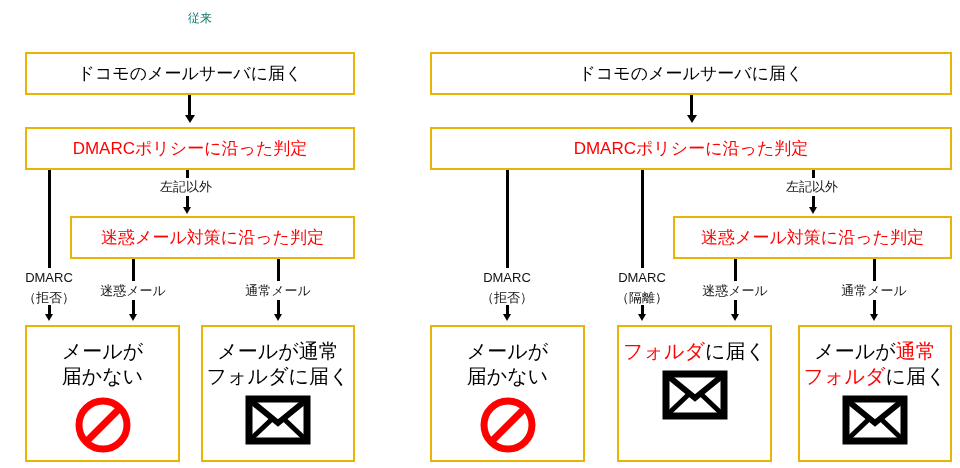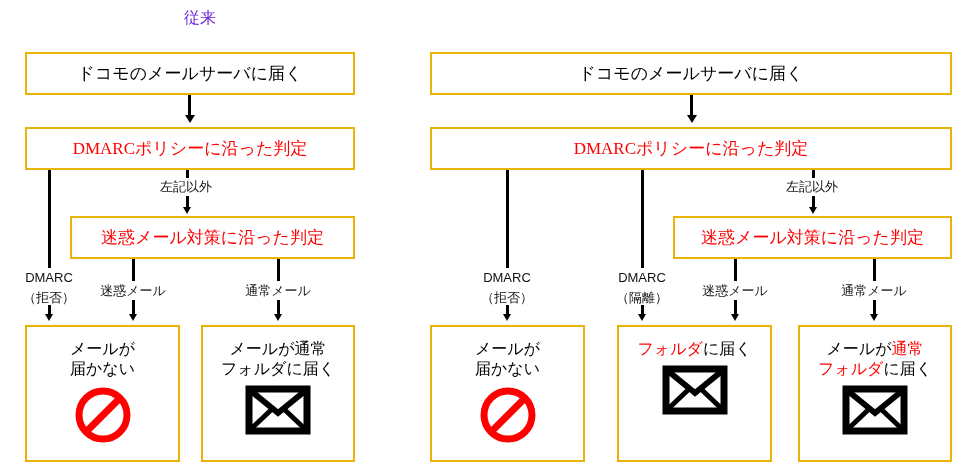--- a/index.html
+++ b/index.html
@@ -6,33 +6,33 @@
   body{
     width:960px;height:468px;position:relative;overflow:hidden;
     font-family:"Liberation Sans","DejaVu Sans",sans-serif;
     color:#000;
   }
   .panel{position:absolute;top:0;height:468px;}
   #panel-legacy{left:0;width:420px;}
   #panel-future{left:420px;width:540px;}
 
   .panel-title{
-    position:absolute;text-align:center;font-size:16px;color:#6d28d9;
+    position:absolute;text-align:center;font-size:12px;color:#0f766e;
     line-height:20px;white-space:nowrap;
   }
 
   .box{
     position:absolute;box-sizing:border-box;
     border:2px solid #eab308;background:#ffffff;
     display:flex;align-items:center;justify-content:center;
     text-align:center;line-height:1.25;
   }
   .box.proc{font-size:17px;}
-  .box.red{color:#ff0000;font-family:Liberation Serif, serif;}
-  .box.terminal{flex-direction:column;justify-content:flex-start;padding-top:12px;font-size:16px;}
+  .box.red{color:#ff0000;}
+  .box.terminal{flex-direction:column;justify-content:flex-start;padding-top:12px;font-size:20px;}
 
   .label{
     position:absolute;font-size:13px;line-height:17px;
     white-space:nowrap;text-align:center;background:#ffffff;
     color:#111;
   }
   .label.two-line{line-height:20px;}
 
   
   .vline{position:absolute;width:3px;background:#000;}

